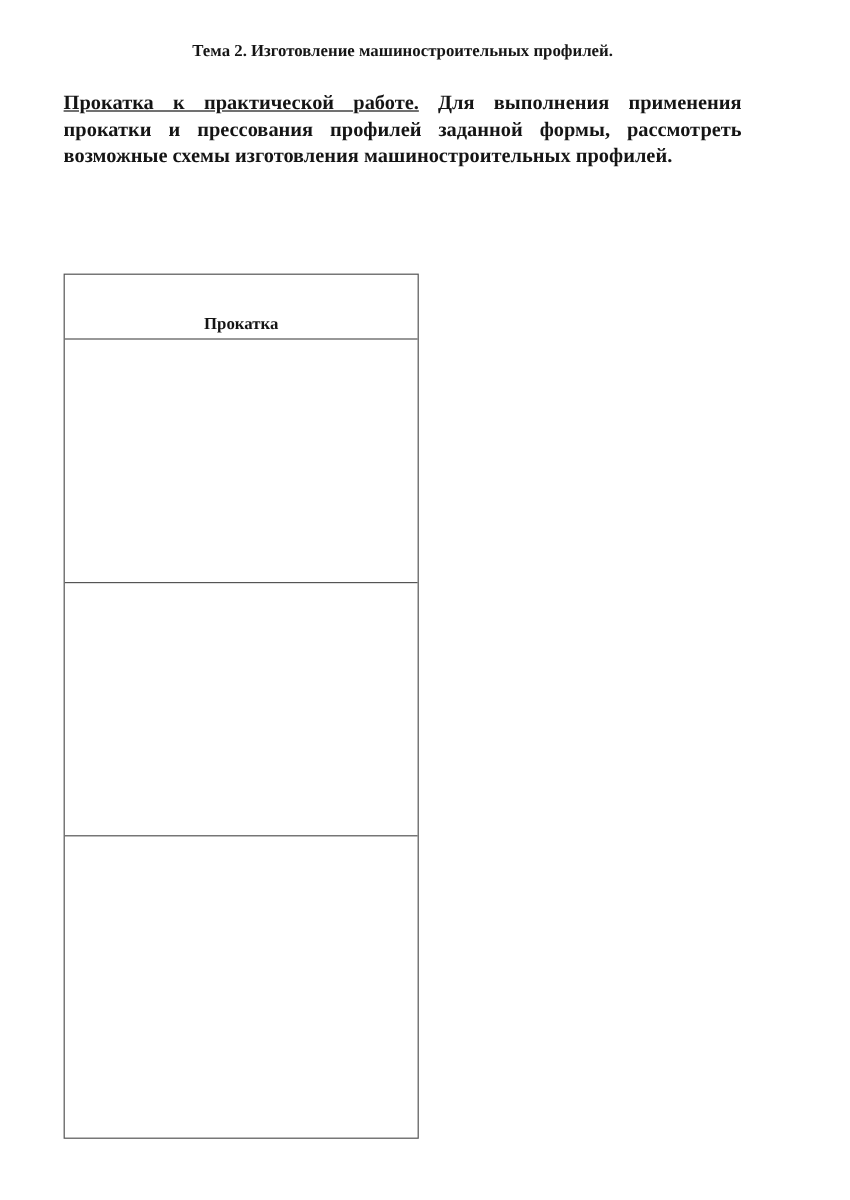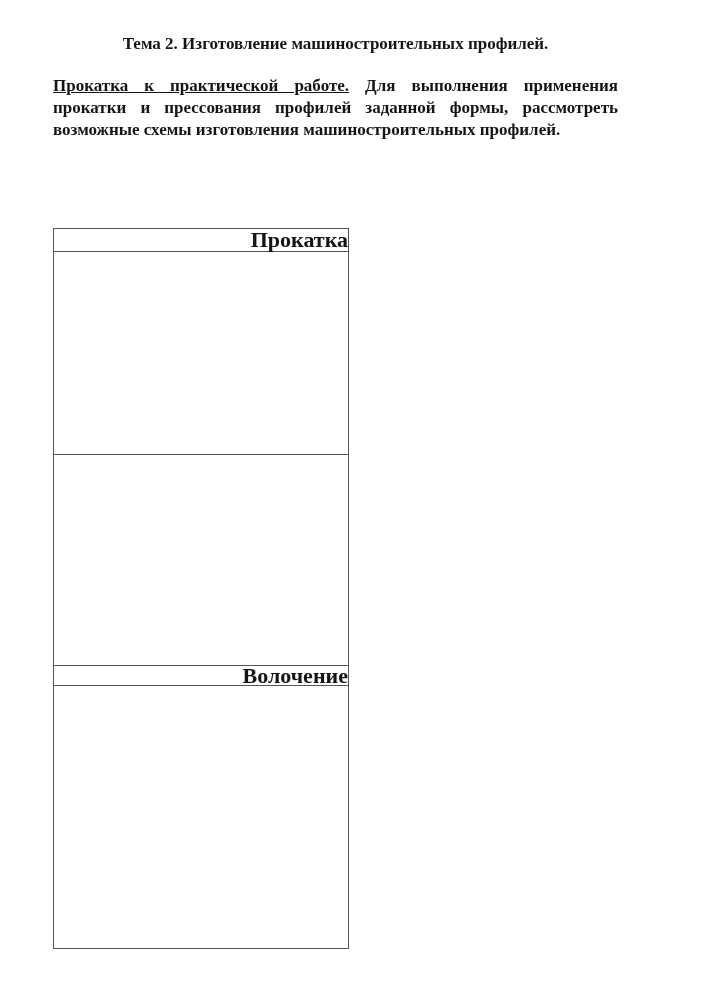--- a/index.html
+++ b/index.html
@@ -15,21 +15,21 @@
     overflow: hidden;
     font-family: "Liberation Serif", "DejaVu Serif", serif;
     font-weight: 700;
     color: #151515;
   }
   .doc-title {
     position: absolute;
     top: 33px;
     left: 53px;
     width: 565px;
-    font-size: 17px;
+    font-size: 14px;
     line-height: 22px;
     text-align: center;
   }
   .para {
     position: absolute;
     left: 53px;
     width: 565px;
     font-size: 17px;
     line-height: 22px;
     text-align: justify;
@@ -42,24 +42,25 @@
     left: 53px;
     top: 228px;
     width: 296px;
     height: 721px;
     border: 1px solid #555555;
     background: #ffffff;
   }
   .t-head {
     display: flex;
     align-items: center;
-    justify-content: flex-end;
+    justify-content: center;
     border-bottom: 1px solid #555555;
-    font-size: 22px;
+    font-size: 14px;
     text-align: center;
+    margin-top: 31px;
   }
   .t-head-1 { height: 23px; }
   .t-head-2 { height: 22px; }
   .t-head-3 { height: 20px; }
   .t-cell { border-bottom: 1px solid #555555; }
   .t-cell-1 { height: 203px; }
   .t-cell-2 { height: 211px; }
   .t-cell-3 { height: 240px; border-bottom: none; }
 </style>
 </head>
@@ -74,20 +75,17 @@
 
   <div class="doc-table">
 
     <div class="t-head t-head-1">
       <span>Прокатка</span>
     </div>
     <div class="t-cell t-cell-1"></div>
 
     <div class="t-cell t-cell-2"></div>
 
-    <div class="t-head t-head-3">
-      <span>Волочение</span>
-    </div>
     <div class="t-cell t-cell-3"></div>
 
   </div>
 
 </div>
 
 </body></html>

